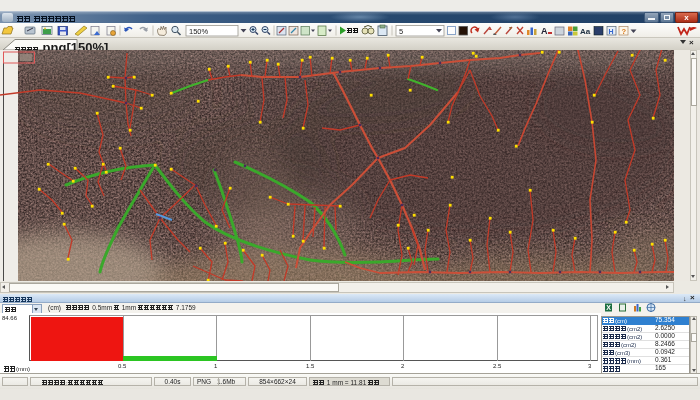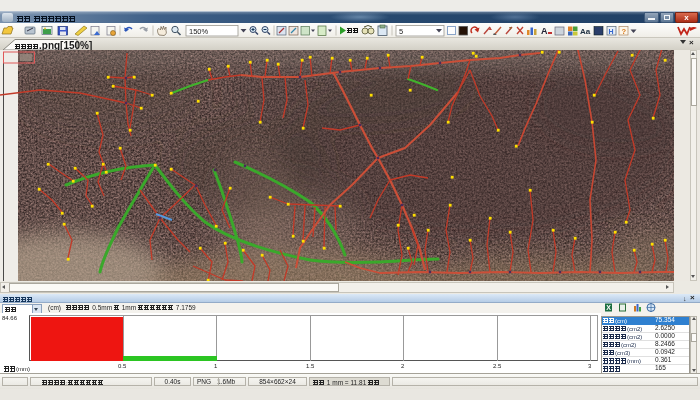--- a/index.html
+++ b/index.html
@@ -149,21 +149,21 @@
  <path d="M690 5 q4 -2 7 0 q-3 1 -7 3 Z" fill="#c22418"></path>
 </svg>
 
 <div class="abs" style="left:347px;top:26.5px;color:#111;font-weight:bold"><b class="z5"></b><b class="z5"></b></div>
 
 <div class="abs" style="left:0;top:38px;width:700px;height:12px;background:linear-gradient(#e9e7e0,#d3d0c6)"></div>
 <svg class="abs" style="left:0;top:38px" width="100" height="12" viewBox="0 0 100 12">
     <path d="M3 12 L15 1.5 L77 1.5 L77 12 Z" fill="#fbfaf7" stroke="#8a8880" stroke-width="1"></path>
   </svg>
 <div class="abs" style="left:15px;top:40.5px;color:#1a1a1a;font-size:7px;font-weight:bold;letter-spacing:0">
- <b class="z5"></b><b class="z5"></b><b class="z5"></b><b class="z5"></b><span style="font-size:10px">.png[150%]</span>
+ <b class="z5"></b><b class="z5"></b><b class="z5"></b><b class="z5"></b><span style="font-size:13px">.png[150%]</span>
 </div>
 <div class="abs" style="left:680px;top:40px;width:0;height:0;border-left:3.5px solid transparent;border-right:3.5px solid transparent;border-top:4.5px solid #333"></div>
 <div class="abs" style="left:689px;top:39px;color:#222;font-size:8px;font-weight:bold">×</div>
 
 <svg class="abs" style="left:0;top:50px" width="674" height="231" viewBox="0 0 674 231">
  <defs>
   <filter id="soil" x="0" y="0" width="100%" height="100%" color-interpolation-filters="sRGB">
     <feTurbulence type="fractalNoise" baseFrequency="0.55" numOctaves="3" seed="11" result="t"></feTurbulence>
     <feColorMatrix in="t" type="matrix" values="1 0 0 0 0  1 0 0 0 0  1 0 0 0 0  0 0 0 0 1" result="g"></feColorMatrix>
     <feComponentTransfer>

